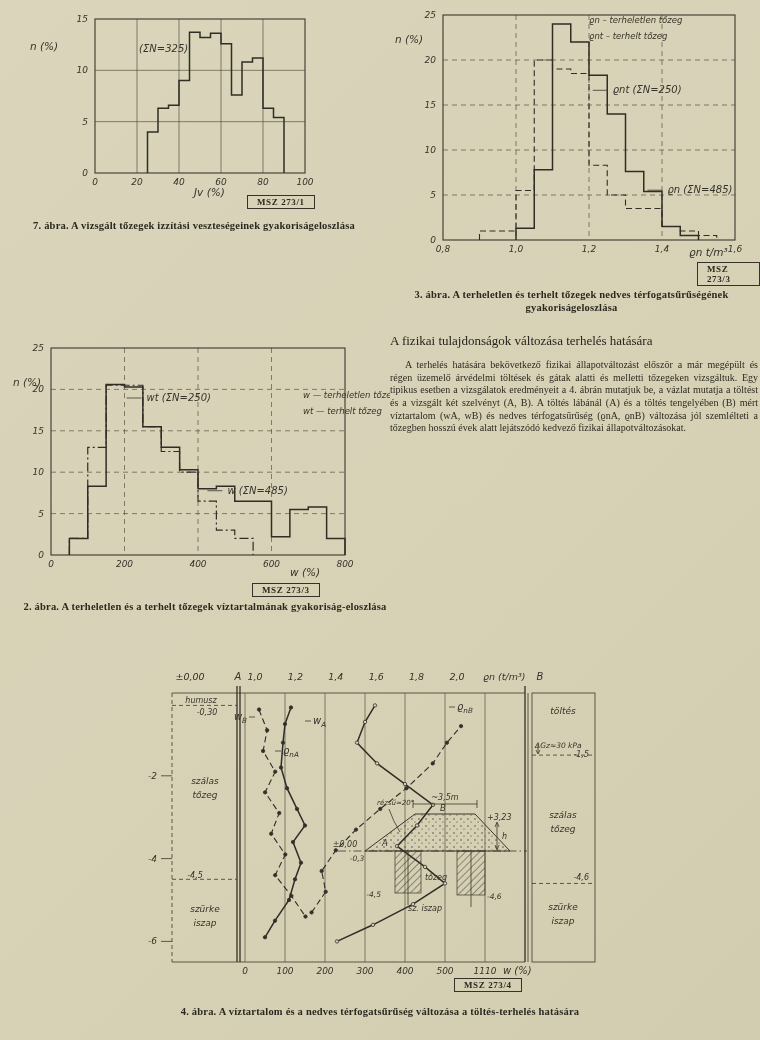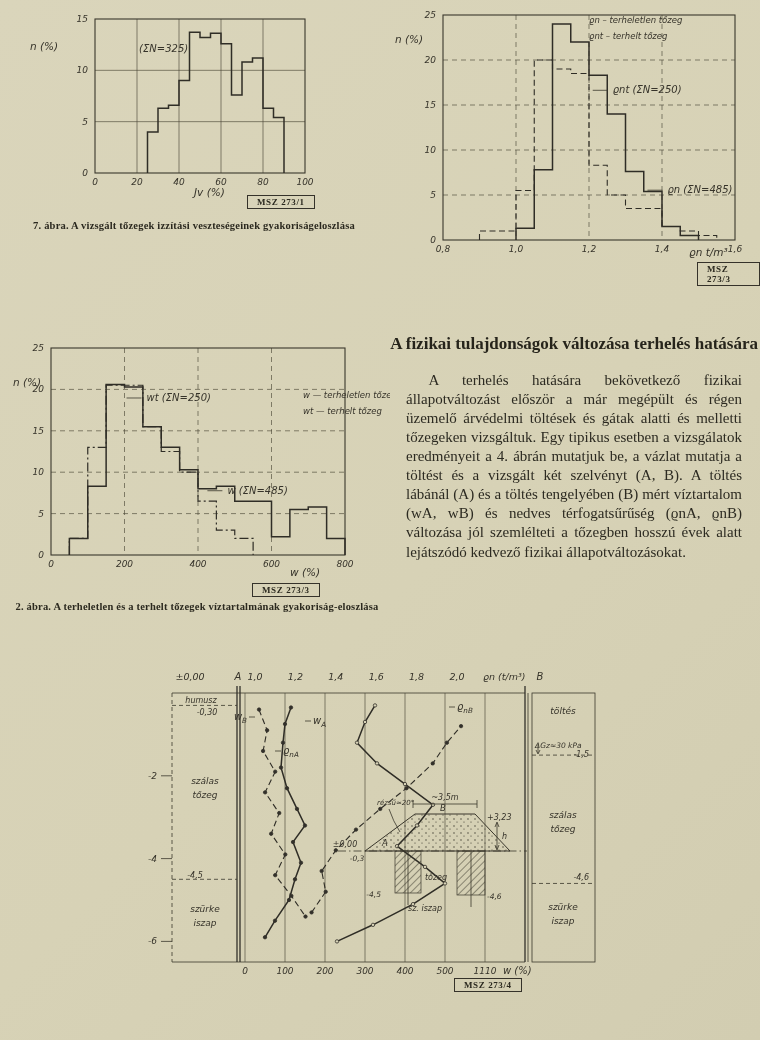--- a/index.html
+++ b/index.html
@@ -19,23 +19,23 @@
   .thin{stroke:#3a372c;stroke-width:0.8;fill:none;}
   .med{stroke:#32302a;stroke-width:1.3;fill:none;}
   .dashdotl{stroke-dasharray:8 3 1.5 3;}
   .dashl{stroke-dasharray:4 3;}
   .figcap{position:absolute;font-weight:bold;font-size:10.5px;line-height:1.25;
           text-align:center;letter-spacing:.2px;color:#2b291f;}
   .msz{position:absolute;border:1.2px solid #35322a;padding:1px 9px;
        font-weight:bold;font-size:9px;letter-spacing:.6px;color:#2b291f;
        font-family:"Liberation Serif",serif;background:transparent;}
   #textcol{position:absolute;left:390px;top:333px;width:368px;}
-  #textcol h3{margin:0 0 9px 0;font-size:17px;line-height:1.3;text-align:right;
-              font-weight:bold;color:#26241b;}
-  #textcol p{margin:16px;font-size:15px;line-height:1.27;text-align:justify;
+  #textcol h3{margin:0 0 9px 0;font-size:13px;line-height:1.3;text-align:left;
+              font-weight:normal;color:#26241b;}
+  #textcol p{margin:0;font-size:10px;line-height:1.27;text-align:justify;
              text-indent:1.5em;color:#2c2a21;}
 </style>
 </head>
 <body>
 
 <div id="page">
 
   <div class="figwrap" style="left:16px;top:6px;width:365px;height:226px">
     <svg id="svg1" width="362" height="214">
         <line x1="121" y1="13" x2="121" y2="167" class="grid"></line>
@@ -91,20 +91,21 @@
         <text x="229.72499999999994" y="90.29999999999998" font-size="10" text-anchor="start" class="hand">ϱnt (ΣN=250)</text>
         <line x1="264.475" y1="187.2" x2="279.475" y2="187.2" class="thin"></line>
         <text x="284.475" y="190.2" font-size="10" text-anchor="start" class="hand">ϱn (ΣN=485)</text>
         <text x="206" y="20" font-size="8.5" text-anchor="start" class="hand">ϱn – terheletlen tőzeg</text>
         <text x="206" y="36" font-size="8.5" text-anchor="start" class="hand">ϱnt – terhelt tőzeg</text>
         <text x="306" y="253" font-size="10.5" text-anchor="start" class="hand">ϱn t/m³</text>
         <text x="12" y="40" font-size="10.5" text-anchor="start" class="hand">n (%)</text>
       </svg>
     <div class="msz" style="left:314px;top:259px">MSZ 273/3</div>
   </div>
+  <div class="figcap" style="left:385px;top:288px;width:373px">3. ábra. A terheletlen és terhelt tőzegek nedves térfogatsűrűségének gyakoriságeloszlása</div>
 
   <div class="figwrap" style="left:5px;top:338px;width:385px;height:262px">
     <svg id="svg2" width="385" height="244">
         <line x1="119.5" y1="10" x2="119.5" y2="217" class="grid gdash"></line>
         <line x1="193" y1="10" x2="193" y2="217" class="grid gdash"></line>
         <line x1="266.5" y1="10" x2="266.5" y2="217" class="grid gdash"></line>
         <line x1="46" y1="175.6" x2="340" y2="175.6" class="grid gdash"></line>
         <line x1="46" y1="134.2" x2="340" y2="134.2" class="grid gdash"></line>
         <line x1="46" y1="92.80000000000001" x2="340" y2="92.80000000000001" class="grid gdash"></line>
         <line x1="46" y1="51.39999999999998" x2="340" y2="51.39999999999998" class="grid gdash"></line>
@@ -126,21 +127,21 @@
         <text x="141.55" y="62.99199999999999" font-size="10" text-anchor="start" class="hand">wt (ΣN=250)</text>
         <line x1="202.4" y1="152.728" x2="217.4" y2="152.728" class="thin"></line>
         <text x="222.4" y="155.728" font-size="10" text-anchor="start" class="hand">w (ΣN=485)</text>
         <text x="298" y="60" font-size="8.5" text-anchor="start" class="hand">w — terheletlen tőzeg</text>
         <text x="298" y="76" font-size="8.5" text-anchor="start" class="hand">wt — terhelt tőzeg</text>
         <text x="285" y="238" font-size="10.5" text-anchor="start" class="hand">w (%)</text>
         <text x="8" y="48" font-size="10.5" text-anchor="start" class="hand">n (%)</text>
       </svg>
     <div class="msz" style="left:247px;top:245px">MSZ 273/3</div>
   </div>
-  <div class="figcap" style="left:8px;top:600px;width:378px">2. ábra. A terheletlen és a terhelt tőzegek víztartalmának gyakoriság-eloszlása</div>
+  <div class="figcap" style="left:16px;top:600px;width:378px">2. ábra. A terheletlen és a terhelt tőzegek víztartalmának gyakoriság-eloszlása</div>
 
   <div id="textcol">
     <h3>A fizikai tulajdonságok változása terhelés hatására</h3>
     <p>A terhelés hatására bekövetkező fizikai állapotváltozást először a már megépült és régen üzemelő árvédelmi töltések és gátak alatti és melletti tőzegeken vizsgáltuk. Egy tipikus esetben a vizsgálatok eredményeit a 4. ábrán mutatjuk be, a vázlat mutatja a töltést és a vizsgált két szelvényt (A, B). A töltés lábánál (A) és a töltés tengelyében (B) mért víztartalom (wA, wB) és nedves térfogatsűrűség (ϱnA, ϱnB) változása jól szemlélteti a tőzegben hosszú évek alatt lejátszódó kedvező fizikai állapotváltozásokat.</p>
   </div>
 
   <div class="figwrap" style="left:95px;top:656px;width:570px;height:348px">
     <svg id="svg4" width="565" height="330">
         <defs>
           <pattern id="hatch" width="5" height="5" patternUnits="userSpaceOnUse" patternTransform="rotate(45)">
@@ -290,14 +291,15 @@
         <rect x="362" y="195" width="28" height="44" fill="url(#hatch)" stroke="#3a372c" stroke-width="0.7"></rect>
         <line x1="313" y1="195" x2="313" y2="249" class="thin"></line>
         <line x1="376" y1="195" x2="376" y2="251" class="thin"></line>
         <text x="286" y="241" font-size="7.5" text-anchor="end" class="hand">-4,5</text>
         <text x="392" y="243" font-size="7.5" text-anchor="start" class="hand">-4,6</text>
         <text x="341" y="224" font-size="8" text-anchor="middle" class="hand">tőzeg</text>
         <text x="330" y="255" font-size="8" text-anchor="middle" class="hand">sz. iszap</text>
       </svg>
     <div class="msz" style="left:359px;top:322px">MSZ 273/4</div>
   </div>
+  <div class="figcap" style="left:130px;top:1005px;width:500px">4. ábra. A víztartalom és a nedves térfogatsűrűség változása a töltés-terhelés hatására</div>
 
 </div>
 
 </body></html>

